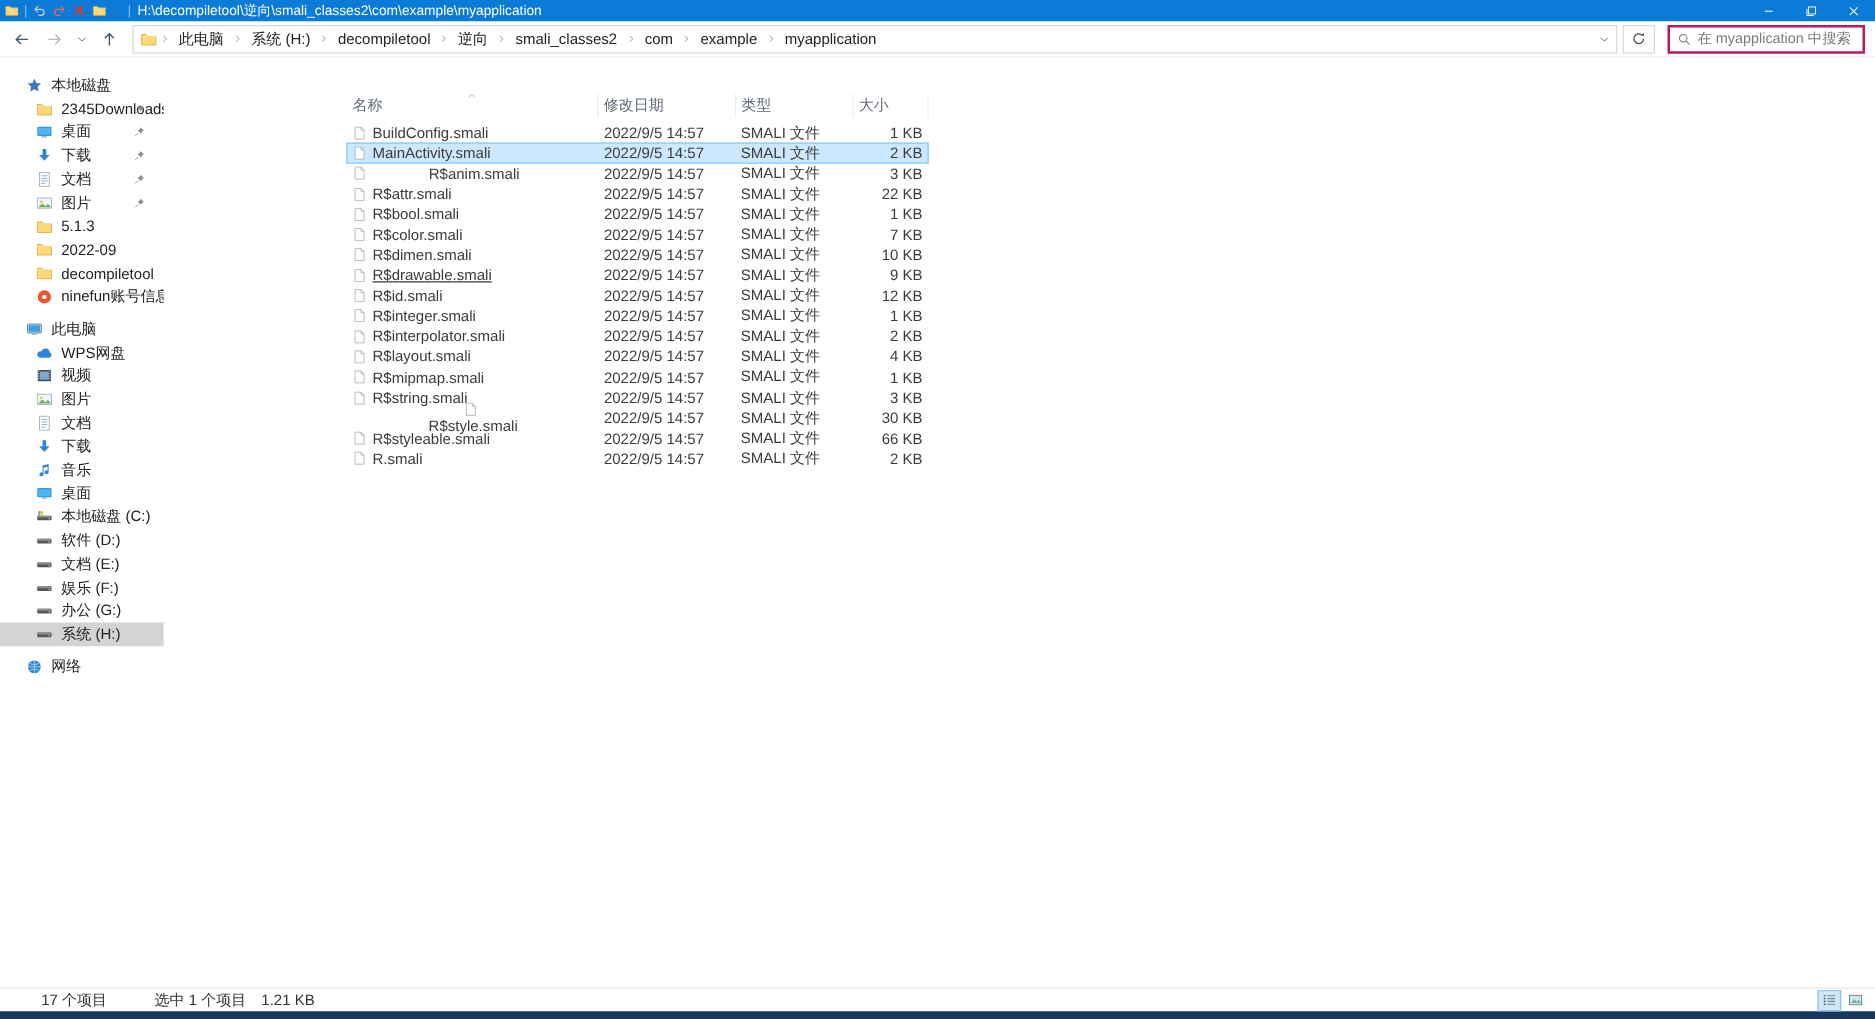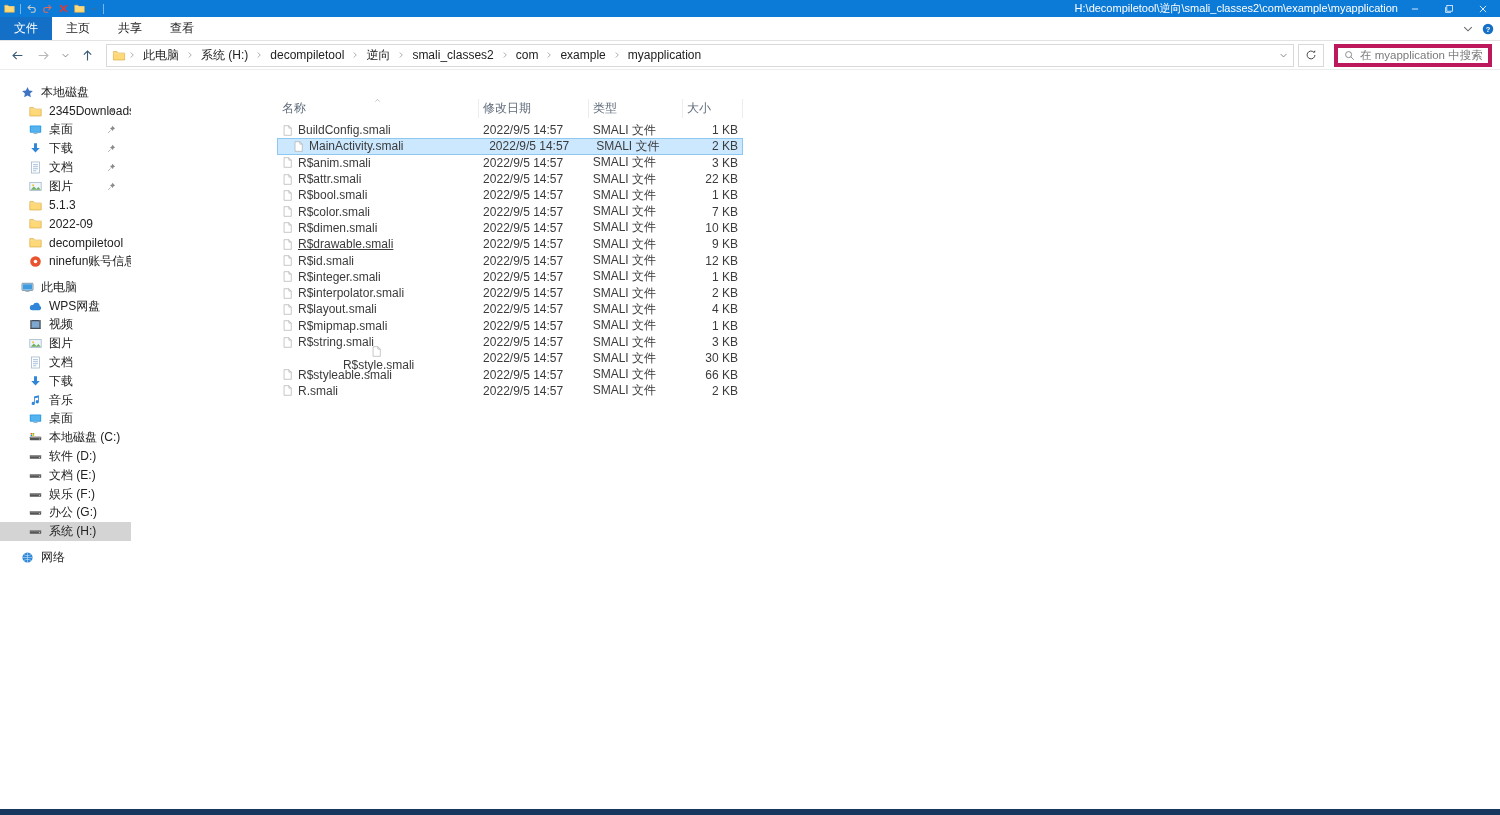--- a/index.html
+++ b/index.html
@@ -5,21 +5,21 @@
   * { margin:0; padding:0; box-sizing:border-box; }
   html,body { width:1500px; height:815px; overflow:hidden; }
   body { font-family:"Liberation Sans","DejaVu Sans",sans-serif; font-size:12px; color:#333; background:#fff; }
   .window { position:relative; width:1500px; height:815px; background:#fff; display:flex; flex-direction:column; }
 
   
   .titlebar { height:17px; background:#0c7bd8; display:flex; align-items:center; color:#fff; flex:0 0 auto; }
   .qat { display:flex; align-items:center; gap:5px; padding-left:4px; }
   .qat .ic { width:11px; height:11px; }
   .qat-sep { width:1px; height:10px; background:rgba(255,255,255,.45); }
-  .title-path { margin-left:6px; font-size:11px; color:#fff; white-space:nowrap; overflow:hidden; flex:1;text-align:right; }
+  .title-path { margin-left:6px; font-size:11px; color:#fff; white-space:nowrap; overflow:hidden; flex:1; }
   .win-controls { display:flex; height:17px; }
   .win-btn { width:34px; height:17px; display:flex; align-items:center; justify-content:center; cursor:default; }
   .win-btn .ic { width:10px; height:10px; }
 
   
   .ribbon { height:24px; background:#fff; border-bottom:1px solid #e3e3e3; display:flex; align-items:stretch; position:relative; flex:0 0 auto; }
   .tab { padding:0 14px; display:flex; align-items:center; font-size:12px; color:#222; }
   .tab.active { background:#1470c6; color:#fff; }
   .ribbon-right { position:absolute; right:6px; top:0; height:100%; display:flex; align-items:center; gap:8px; }
   .ribbon-right .ic { width:12px; height:12px; }
@@ -31,21 +31,21 @@
   .nav-btn.small { width:14px; }
   .nav-btn.small .ic { width:9px; height:9px; }
   .addr-box { flex:1; height:23px; border:1px solid #d9d9d9; background:#fff; display:flex; align-items:center; padding-left:5px; margin-left:4px; }
   .addr-box .ic.fold { width:14px; height:13px; margin-right:2px; }
   .crumb { display:flex; align-items:center; height:100%; }
   .crumb-item { padding:0 7px; display:flex; align-items:center; height:100%; color:#222; white-space:nowrap; }
   .addr-drop { margin-left:auto; width:20px; display:flex; justify-content:center; }
   .addr-drop .ic { width:9px; height:9px; }
   .refresh-btn { width:26px; height:23px; border:1px solid #d9d9d9; display:flex; align-items:center; justify-content:center; }
   .refresh-btn .ic { width:12px; height:12px; }
-  .search-box { width:158px; height:23px; border:4px solid #be185d; margin-left:6px; display:flex; align-items:center; padding:0 6px; gap:5px; }
+  .search-box { width:158px; height:23px; border:2px solid #be185d; margin-left:6px; display:flex; align-items:center; padding:0 6px; gap:5px; }
   .search-box .ic { width:11px; height:11px; flex:0 0 auto; }
   .search-box input { border:0; outline:0; width:100%; font-size:11.5px; font-family:inherit; color:#333; background:transparent; }
   .search-box input::placeholder { color:#7a7a7a; }
 
   
   .main { flex:1; display:flex; overflow:hidden; }
   .sidebar { width:131px; flex:0 0 auto; padding-top:13px; overflow:hidden; }
   .side-row { height:18.8px; display:flex; align-items:center; white-space:nowrap; position:relative; }
   .side-row .ic { width:13px; height:13px; margin-right:7px; flex:0 0 auto; }
   .side-row.lvl0 { padding-left:21px; }
@@ -56,21 +56,21 @@
   .side-label { font-size:12px; color:#222; }
 
   
   .filepane { flex:1; position:relative; padding:4px 0 0 146px; }
   .colheaders { display:flex; height:19px; position:relative; color:#5f6b7a; font-size:12px; margin-bottom:4px; width:466px;margin-top:25px; }
   .colh { display:flex; align-items:flex-end; padding:0 4px 1px 4px; border-right:1px solid #ededed; position:relative; }
   .colh:first-child { border-left:1px solid transparent; }
   .sort-caret { position:absolute; left:95px; top:-2px; width:9px; height:7px; }
   .rows { width:466px; }
   .frow { height:16.3px; display:flex; align-items:center; border:1px solid transparent; }
-  .frow.sel { background:#cce8ff; border-color:#8ec8f0;padding-left:11px; }
+  .frow.sel { background:#cce8ff; border-color:#8ec8f0; }
   .fcell { padding:0 4px; white-space:nowrap; overflow:hidden; display:flex; align-items:center; }
   .fcell.name .ic { width:11px; height:13px; margin-right:5px; flex:0 0 auto; }
   .fcell.size { justify-content:flex-end; }
   .frow, .fcell { font-size:12px; color:#3b3b3b; }
 
   
   .statusbar { height:19px; border-top:1px solid #e5e5e5; display:flex; align-items:center; padding-left:33px; gap:0; flex:0 0 auto; position:relative; }
   .status-text { font-size:12px; color:#333; }
   .st-count { margin-right:38px; }
   .st-selsize { margin-left:12px; }
@@ -258,36 +258,20 @@
           </svg>
         </div>
       <div class="win-btn">
           <svg class="ic" viewBox="0 0 16 16">
             <use href="#i-close"></use>
           </svg>
         </div>
     </div>
   </div>
 
-  <div class="ribbon">
-    <div id="ribbon-tabs" style="display:flex">
-        <div class="tab active">文件</div>
-        <div class="tab">主页</div>
-        <div class="tab">共享</div>
-        <div class="tab">查看</div>
-      </div>
-    <div class="ribbon-right">
-      <svg class="ic" viewBox="0 0 16 16">
-          <use href="#i-chevron-down"></use>
-        </svg>
-      <svg class="ic" viewBox="0 0 16 16">
-          <use href="#i-help"></use>
-        </svg>
-    </div>
-  </div>
 
   <div class="navbar">
     <div class="nav-btn">
         <svg class="ic" viewBox="0 0 16 16">
           <use href="#i-arrow-left"></use>
         </svg>
       </div>
     <div class="nav-btn">
         <svg class="ic" viewBox="0 0 16 16">
           <use href="#i-arrow-right"></use>
@@ -565,21 +549,21 @@
               <svg class="ic" viewBox="0 0 16 16" style="width: 11px; height: 13px;">
                 <use href="#i-file"></use>
               </svg>
               <span>MainActivity.smali</span>
             </div>
             <div class="fcell" style="width: 110px;">2022/9/5 14:57</div>
             <div class="fcell" style="width: 94px;">SMALI 文件</div>
             <div class="fcell size" style="width: 60px;">2 KB</div>
           </div>
           <div class="frow">
-            <div class="fcell name" style="width: 202px;">
+            <div class="fcell name" style="width: 202px; gap: 45px;">
               <svg class="ic" viewBox="0 0 16 16" style="width: 11px; height: 13px;">
                 <use href="#i-file"></use>
               </svg>
               <span>R$anim.smali</span>
             </div>
             <div class="fcell" style="width: 110px;">2022/9/5 14:57</div>
             <div class="fcell" style="width: 94px;">SMALI 文件</div>
             <div class="fcell size" style="width: 60px;">3 KB</div>
           </div>
           <div class="frow">
@@ -733,15 +717,32 @@
               <span>R.smali</span>
             </div>
             <div class="fcell" style="width: 110px;">2022/9/5 14:57</div>
             <div class="fcell" style="width: 94px;">SMALI 文件</div>
             <div class="fcell size" style="width: 60px;">2 KB</div>
           </div>
         </div>
     </div>
   </div>
 
+  <div class="statusbar">
+    <span class="status-text st-count">17 个项目</span>
+    <span class="status-text">选中 1 个项目</span>
+    <span class="status-text st-selsize">1.21 KB</span>
+    <div class="view-toggles">
+      <div class="view-btn active">
+          <svg class="ic" viewBox="0 0 16 16">
+            <use href="#i-view-details"></use>
+          </svg>
+        </div>
+      <div class="view-btn">
+          <svg class="ic" viewBox="0 0 16 16">
+            <use href="#i-view-icons"></use>
+          </svg>
+        </div>
+    </div>
+  </div>
 
   <div class="taskbar-strip"></div>
 </div>
 
 </body></html>

